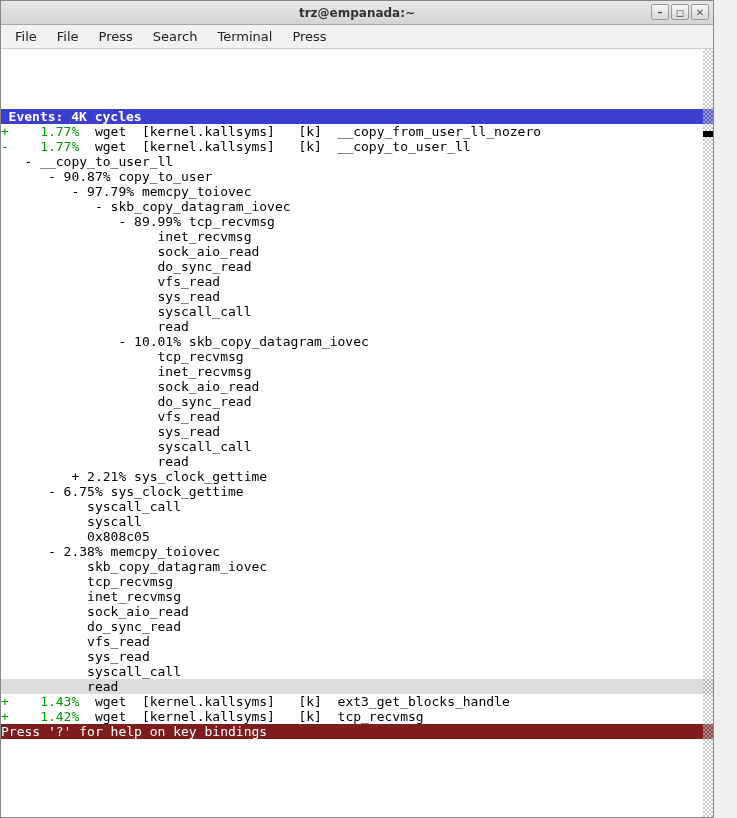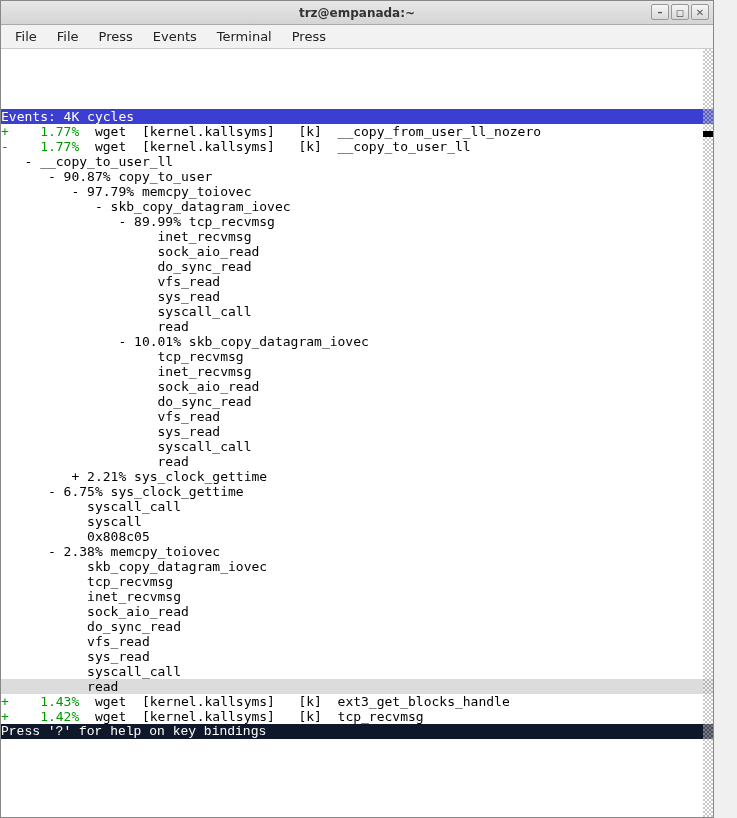--- a/index.html
+++ b/index.html
@@ -73,24 +73,24 @@
     background: #ffffff;
     color: #000000;
     font-family: "DejaVu Sans Mono","Liberation Mono", monospace;
     font-size: 13px;
     line-height: 15px;
     overflow: hidden;
     position: relative;
     white-space: pre;
   }
   .term-line { display:block; }
-  .hdr { background:#3a3fd1; color:#ffffff; font-weight:normal; }
+  .hdr { background:#3a3fd1; color:#ffffff; font-weight:bold;text-align:right; }
   .green { color:#009a00; }
   .hl { background:#dcdcdc; }
-  .footer { background:#0f172a; color:#fff;font-family:Liberation Mono, monospace; }
+  .footer { background:#7f1d1d; color:#fff; }
   .scrollbar-pattern {
     position:absolute;
     right:0;
     top:0;
     bottom:0;
     width:10px;
     background-image: repeating-conic-gradient(#888 0% 25%, #fff 0% 50%);
     background-size: 4px 4px;
     opacity:.45;
   }
@@ -112,21 +112,21 @@
     <div class="window-controls">
       <div class="wc-btn">–</div>
       <div class="wc-btn">◻</div>
       <div class="wc-btn">✕</div>
     </div>
   </div>
   <div class="menubar">
     <div class="menu-item">File</div>
     <div class="menu-item">File</div>
     <div class="menu-item">Press</div>
-    <div class="menu-item">Events</div>
+    <div class="menu-item">Search</div>
     <div class="menu-item">Terminal</div>
     <div class="menu-item">Press</div>
   </div>
   <div class="terminal">
     <div class="scrollbar-pattern"></div>
     <div class="scroll-thumb"></div>
     <div id="term-content"><span class="term-line hdr">Events: 4K cycles                                                                         </span><span class="term-line"><span class="green">+</span><span class="green">    1.77%</span><span>  wget  [kernel.kallsyms]   [k]  __copy_from_user_ll_nozero</span></span><span class="term-line"><span class="green">-</span><span class="green">    1.77%</span><span>  wget  [kernel.kallsyms]   [k]  __copy_to_user_ll</span></span><span class="term-line">   - __copy_to_user_ll</span><span class="term-line">      - 90.87% copy_to_user</span><span class="term-line">         - 97.79% memcpy_toiovec</span><span class="term-line">            - skb_copy_datagram_iovec</span><span class="term-line">               - 89.99% tcp_recvmsg</span><span class="term-line">                    inet_recvmsg</span><span class="term-line">                    sock_aio_read</span><span class="term-line">                    do_sync_read</span><span class="term-line">                    vfs_read</span><span class="term-line">                    sys_read</span><span class="term-line">                    syscall_call</span><span class="term-line">                    read</span><span class="term-line">               - 10.01% skb_copy_datagram_iovec</span><span class="term-line">                    tcp_recvmsg</span><span class="term-line">                    inet_recvmsg</span><span class="term-line">                    sock_aio_read</span><span class="term-line">                    do_sync_read</span><span class="term-line">                    vfs_read</span><span class="term-line">                    sys_read</span><span class="term-line">                    syscall_call</span><span class="term-line">                    read</span><span class="term-line">         + 2.21% sys_clock_gettime</span><span class="term-line">      - 6.75% sys_clock_gettime</span><span class="term-line">           syscall_call</span><span class="term-line">           syscall</span><span class="term-line">           0x808c05</span><span class="term-line">      - 2.38% memcpy_toiovec</span><span class="term-line">           skb_copy_datagram_iovec</span><span class="term-line">           tcp_recvmsg</span><span class="term-line">           inet_recvmsg</span><span class="term-line">           sock_aio_read</span><span class="term-line">           do_sync_read</span><span class="term-line">           vfs_read</span><span class="term-line">           sys_read</span><span class="term-line">           syscall_call</span><span class="term-line hl">           read                                                                           </span><span class="term-line"><span class="green">+</span><span class="green">    1.43%</span><span>  wget  [kernel.kallsyms]   [k]  ext3_get_blocks_handle</span></span><span class="term-line"><span class="green">+</span><span class="green">    1.42%</span><span>  wget  [kernel.kallsyms]   [k]  tcp_recvmsg</span></span><span class="term-line footer">Press '?' for help on key bindings                                                        </span></div>
   </div>
 </div>
 

